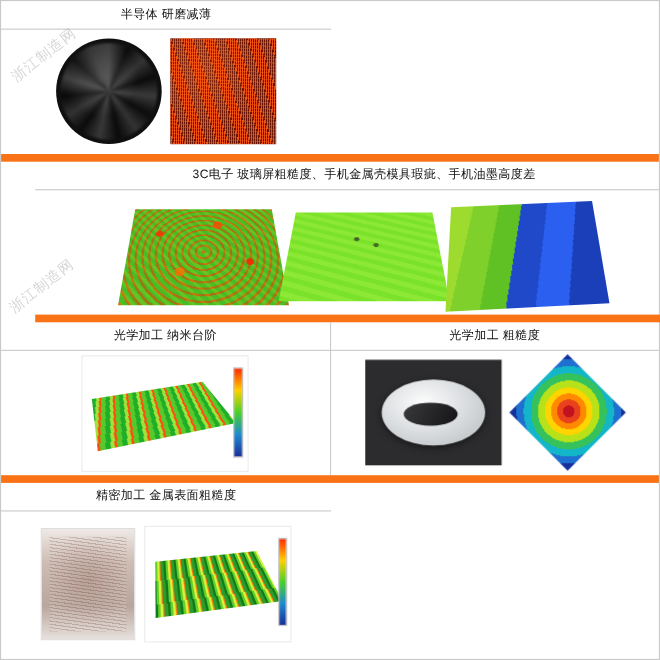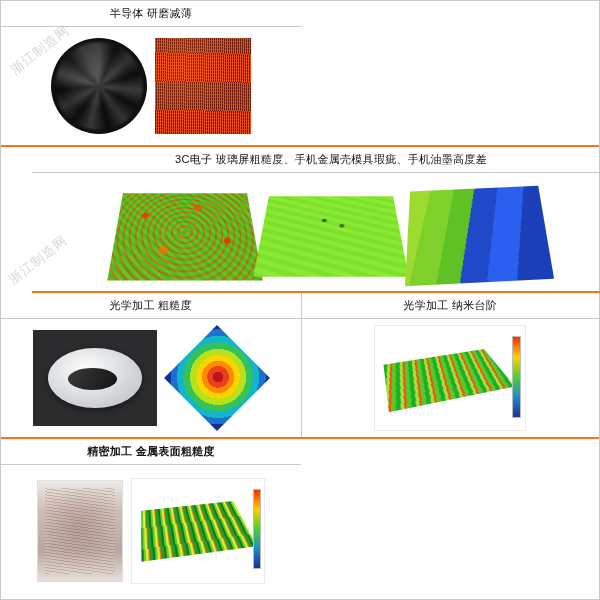--- a/index.html
+++ b/index.html
@@ -12,21 +12,21 @@
   #sheet{
     position:relative;
     width:600px;height:600px;
     box-sizing:border-box;
     border:1px solid #c9c9c9;
   }
   .row{
     display:flex;
     width:100%;
     box-sizing:border-box;
-    border-bottom:2px solid #f97316;
+    border-bottom:7px solid #f97316;
   }
   .cell{
     box-sizing:border-box;
     display:flex;
     flex-direction:column;
   }
   .cell + .cell{ border-left:1px solid #c9c9c9; }
   .caption{
     text-align:center;
     font-size:11px;
@@ -200,21 +200,21 @@
       repeating-linear-gradient(96deg, #1fae2a 0 4px, #9fe33a 4px 7px, #ff4d12 7px 9px, #58c92a 9px 13px);
     transform:perspective(220px) rotateX(52deg) rotateZ(-16deg);
   }
   .nano3d .cbar{
     position:absolute;right:4px;top:10px;width:7px;bottom:12px;
     background:linear-gradient(180deg,#ff2a00,#ffd000,#49d12a,#1f8bd0,#1a2f9b);
     border:1px solid #bbb;
   }
 
   
-  .r4{ height:158px; border-bottom:none;font-weight:bold; }
+  .r4{ height:158px; border-bottom:none; }
   .c4a{ width:300px; }
   .c4b{ width:299px; }
   .metalphoto{
     width:84px;height:100px;
     background:
       linear-gradient(180deg,#efe9e6,#cdbdb4 30%, #b9a79e 70%, #e7e0dc);
     position:relative;
     border:1px solid #ddd;
   }
   .metalphoto::after{
@@ -303,37 +303,37 @@
       <div class="figs">
         <div class="fig g3 gA"></div>
         <div class="fig g3 gB"></div>
         <div class="fig g3 gC"></div>
       </div>
     </div>
   </div>
 
   <div class="row r3">
 
+    <div class="cell c3b">
+      <div class="caption">光学加工 纳米台阶</div>
+      <div class="figs">
+        <div class="fig nano3d">
+          <div class="surf"></div>
+          <div class="cbar"></div>
+        </div>
+      </div>
+    </div>
+
     <div class="cell c3a">
       <div class="caption">光学加工 粗糙度</div>
       <div class="figs">
         <div class="fig lensphoto">
           <div class="dish"></div>
         </div>
         <div class="fig heatsq"></div>
-      </div>
-    </div>
-
-    <div class="cell c3b">
-      <div class="caption">光学加工 纳米台阶</div>
-      <div class="figs">
-        <div class="fig nano3d">
-          <div class="surf"></div>
-          <div class="cbar"></div>
-        </div>
       </div>
     </div>
 
   </div>
 
   <div class="row r4">
 
     <div class="cell c4a">
       <div class="caption">精密加工 金属表面粗糙度</div>
       <div class="figs">

